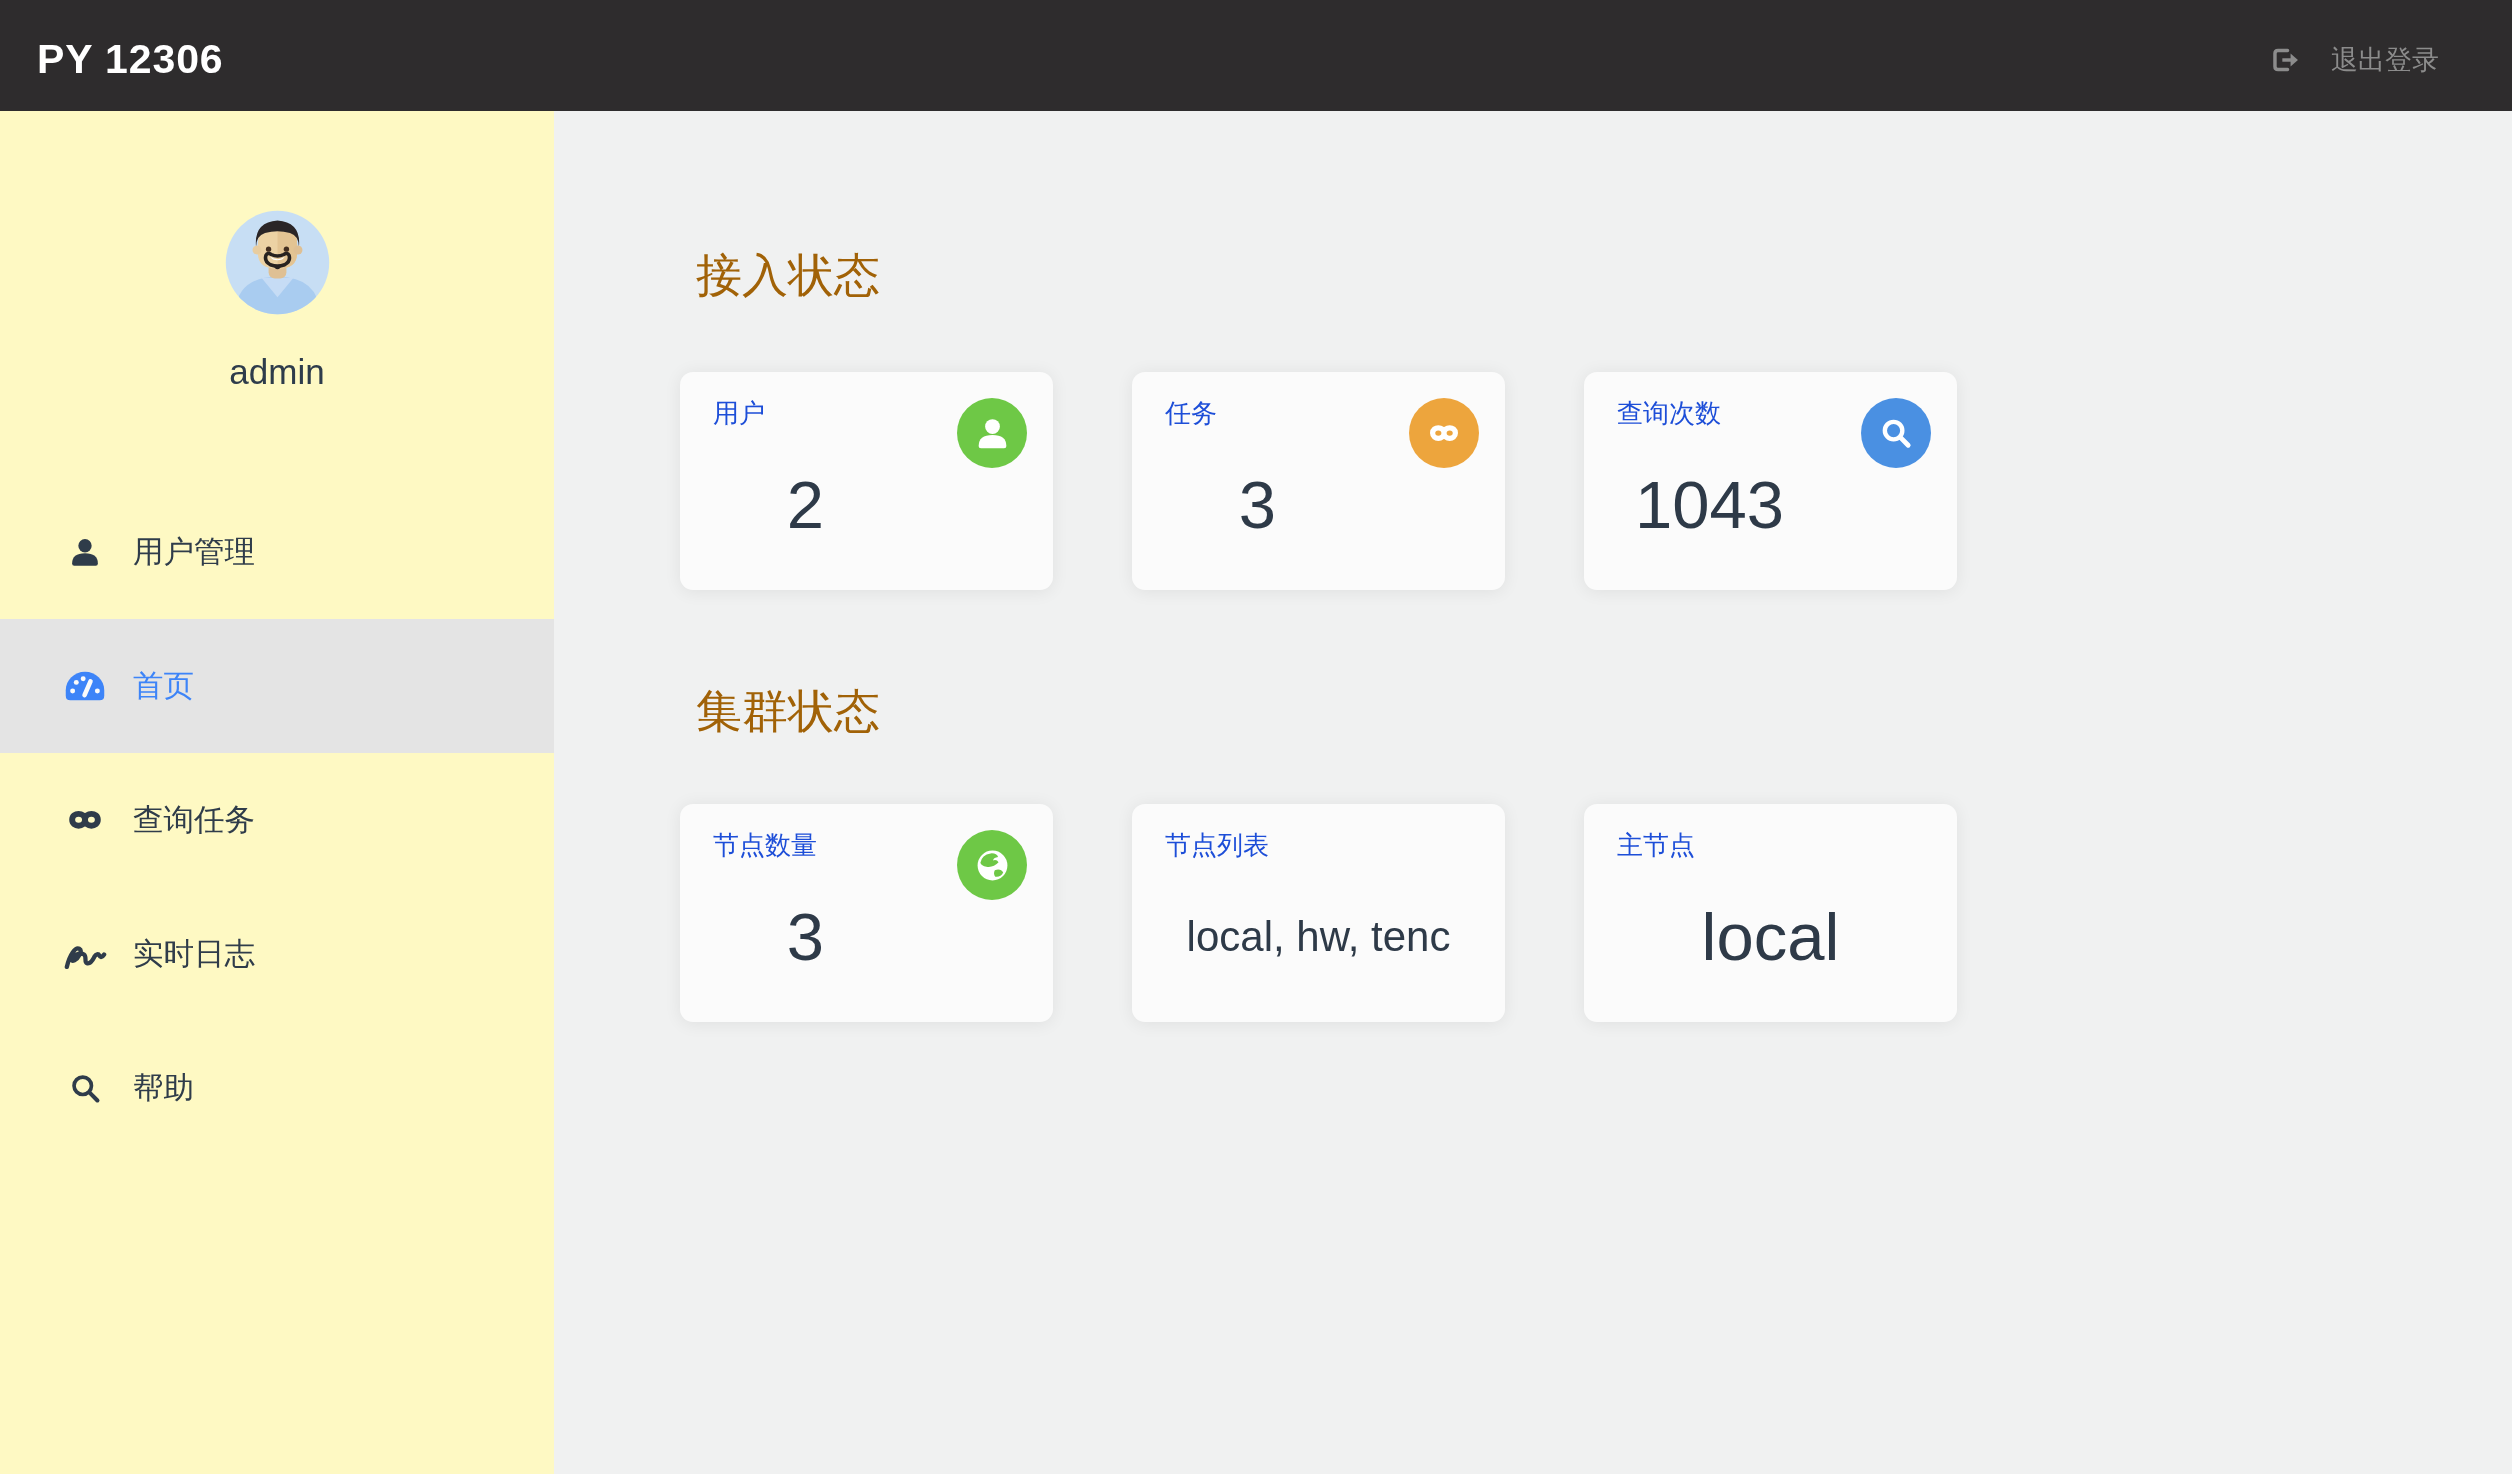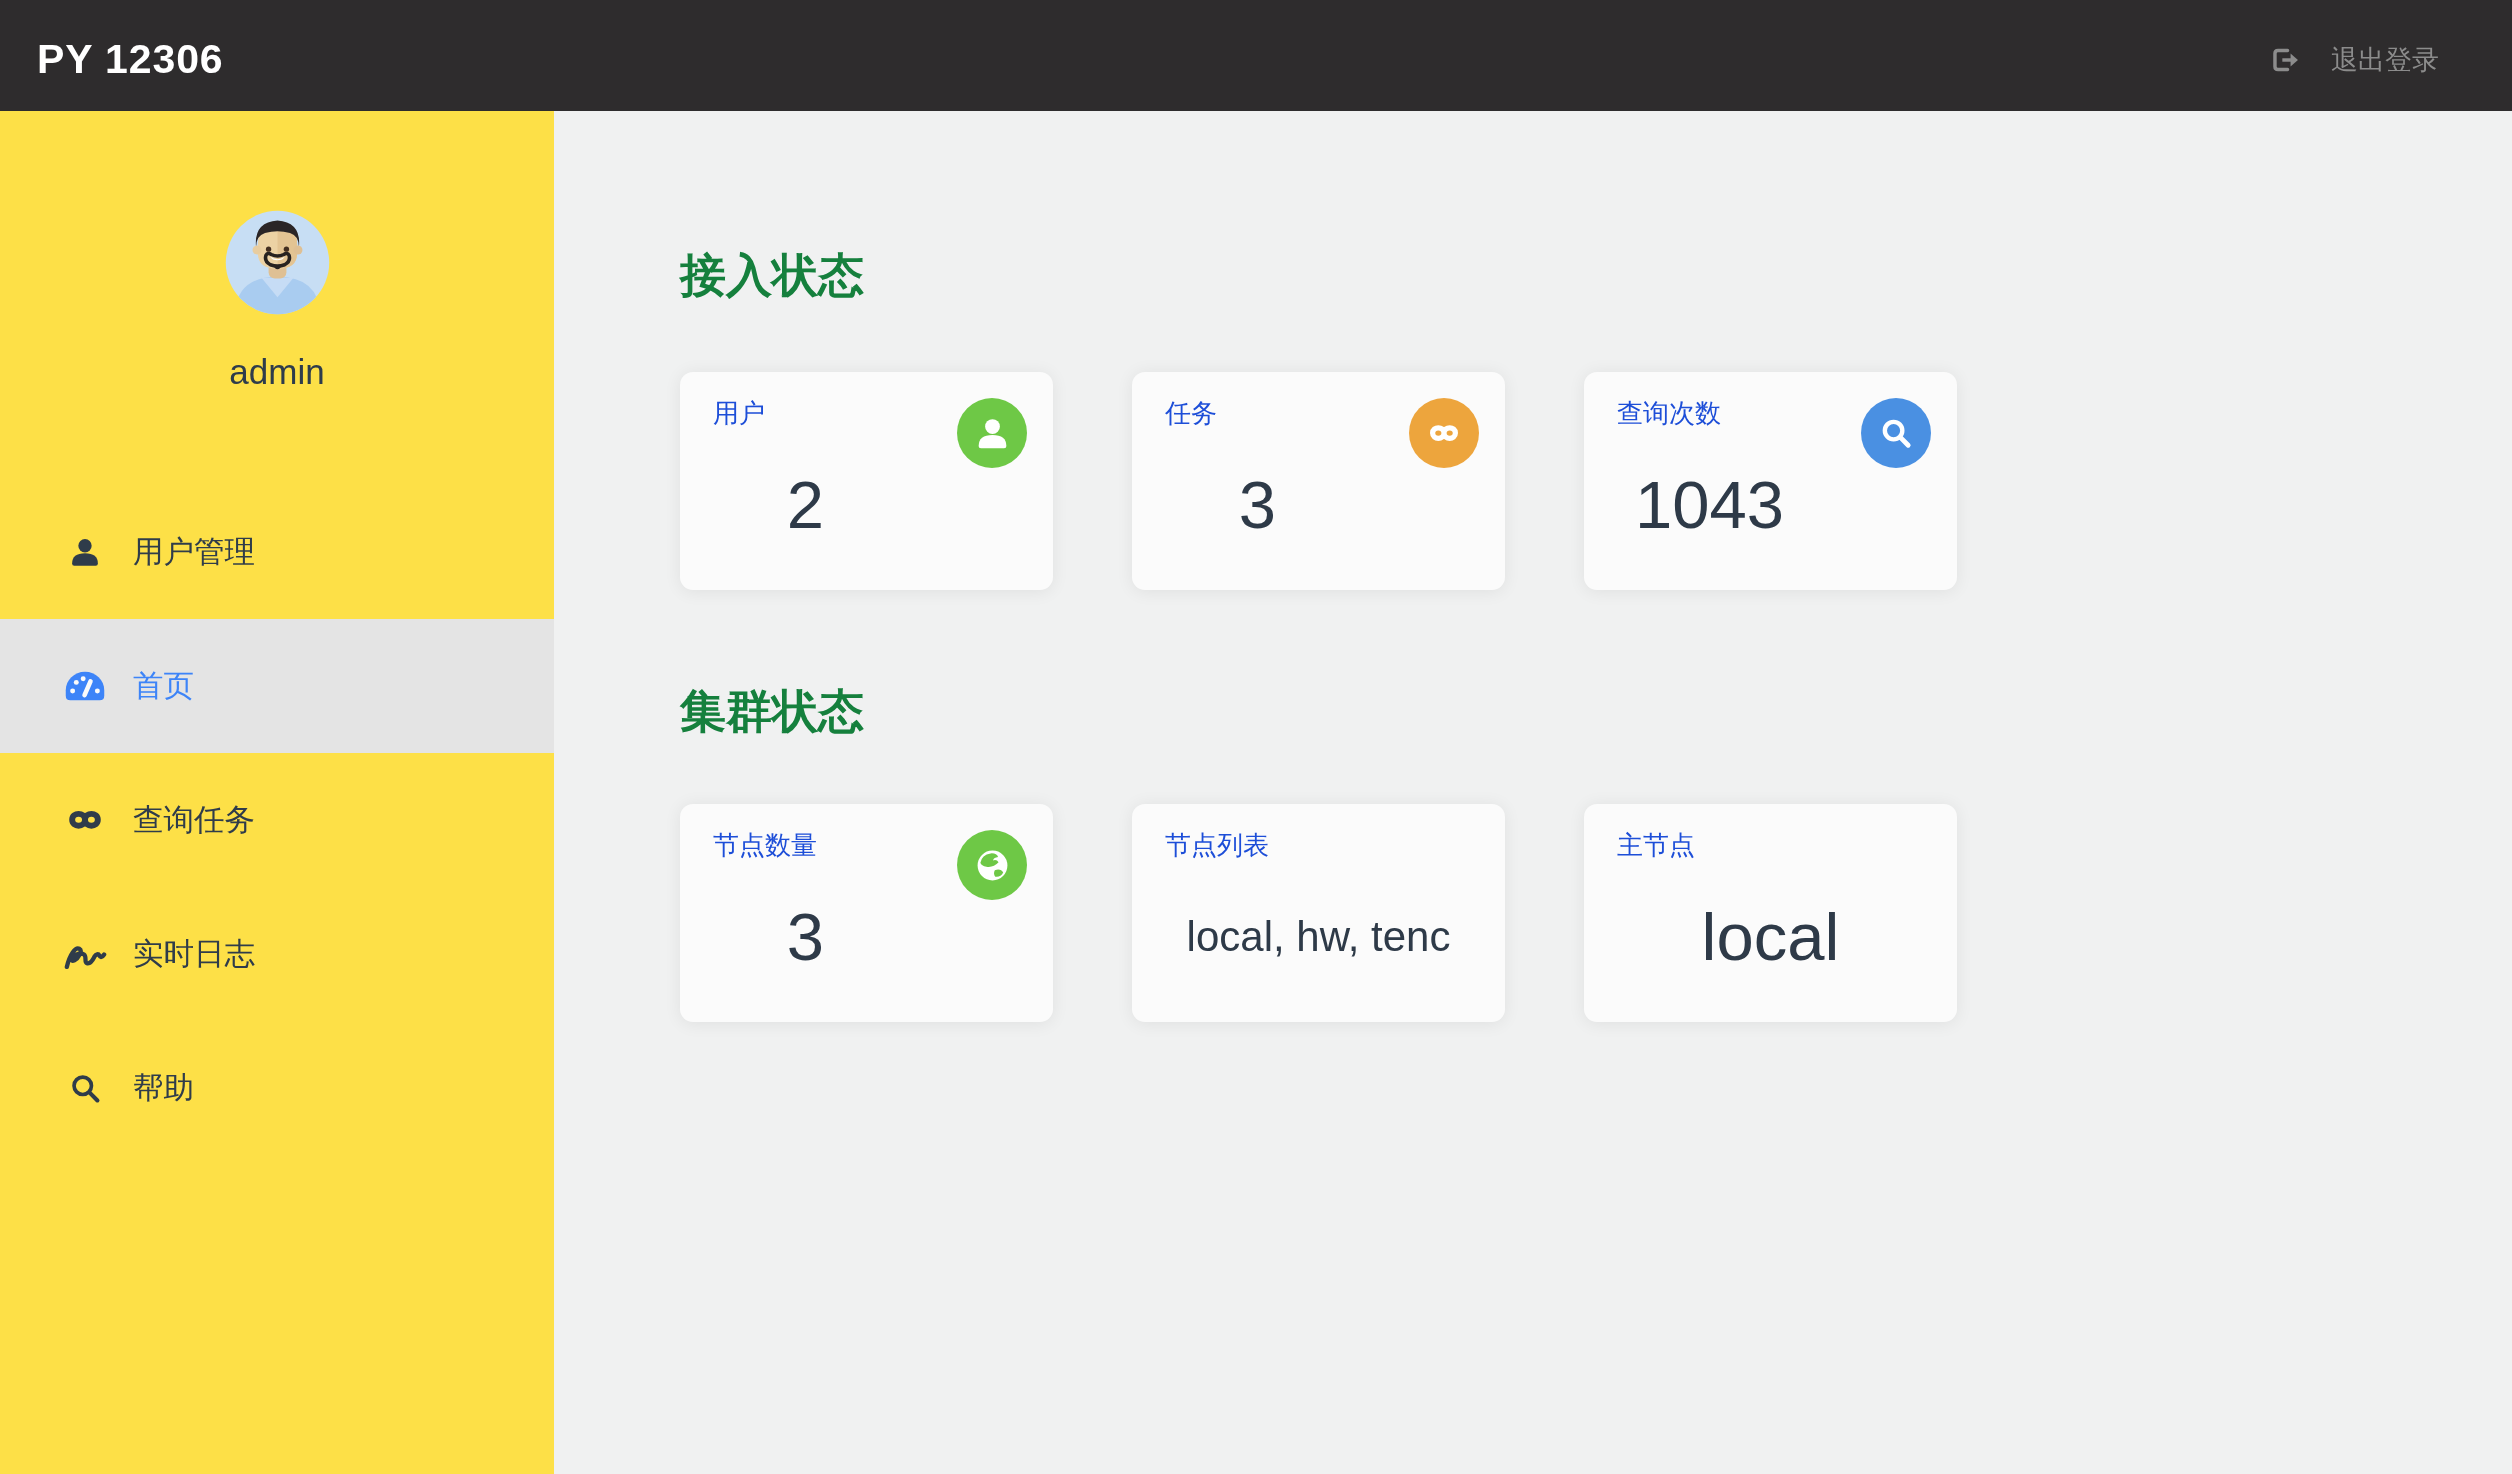--- a/index.html
+++ b/index.html
@@ -21,21 +21,21 @@
   .logout-btn{
     display:flex;align-items:center;gap:30px;color:#8c8c8c;
     font-size:27px;cursor:pointer;background:none;border:none;
     font-family:inherit;
   }
   .logout-btn svg{display:block;}
 
   
   .sidebar{
     position:absolute;top:111px;left:0;bottom:0;width:554px;
-    background:#fde047;
+    background:#fef9c3;
   }
   .profile{display:flex;flex-direction:column;align-items:center;}
   .avatar{margin-top:98px;width:107px;height:107px;}
   .avatar svg{display:block;}
   .username{margin-top:33px;font-size:35px;color:#2e3c4b;line-height:46px;}
 
   .menu{margin-top:90px;}
   .menu-item{
     height:134px;display:flex;align-items:center;
     padding-left:59px;box-sizing:border-box;cursor:pointer;
@@ -45,22 +45,22 @@
   .menu-icon{width:52px;display:flex;justify-content:center;align-items:center;color:inherit;}
   .menu-label{margin-left:22px;font-size:30.5px;color:inherit;}
 
   
   .main{
     position:absolute;top:111px;left:554px;right:0;bottom:0;
     background:#f0f1f1;padding-left:126px;box-sizing:border-box;
     overflow:hidden;
   }
   .section-title{
-    margin:0;font-size:46px;line-height:50px;font-weight:700;
-    color:#15803d;
+    margin:16px;font-size:46px;line-height:50px;font-weight:400;
+    color:#a16207;
   }
   .section-title.first{margin-top:139px;}
   .section-title.second{margin-top:96px;}
   .card-row{display:flex;margin-top:72px;}
   .card-row.second{margin-top:68px;}
   .card{
     position:relative;width:373px;height:218px;margin-right:79px;
     background:#fbfbfb;border-radius:13px;
     box-shadow:0 1.8px 16.6px rgba(0,0,0,0.07);
   }

